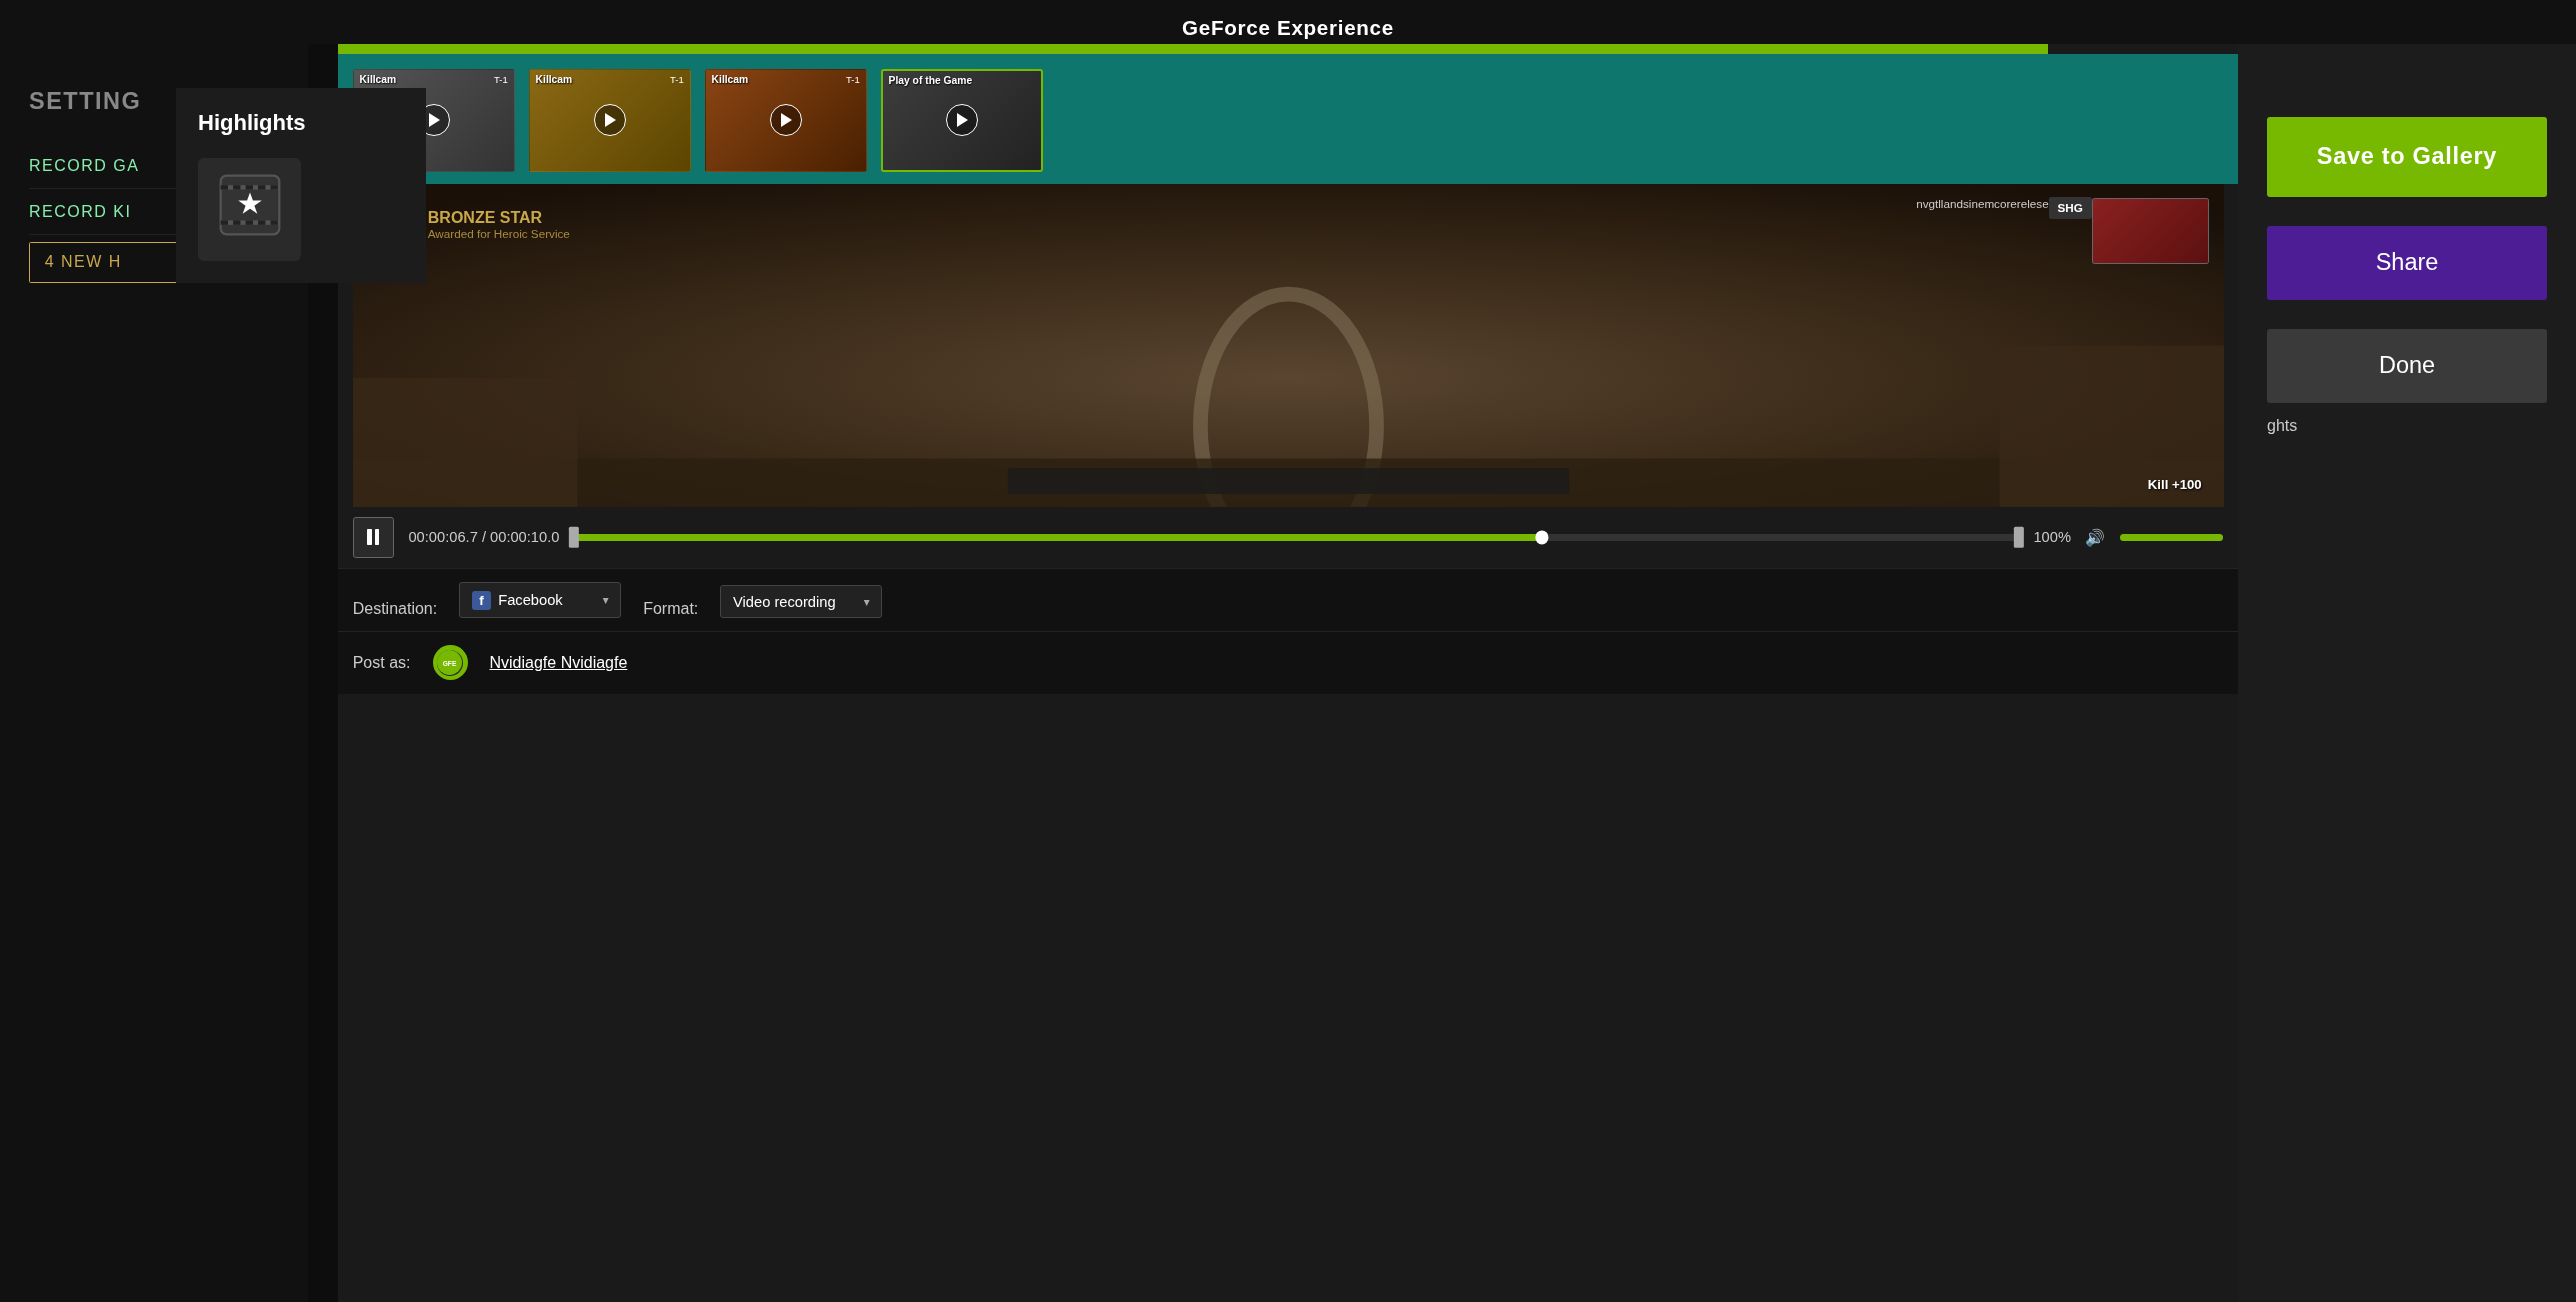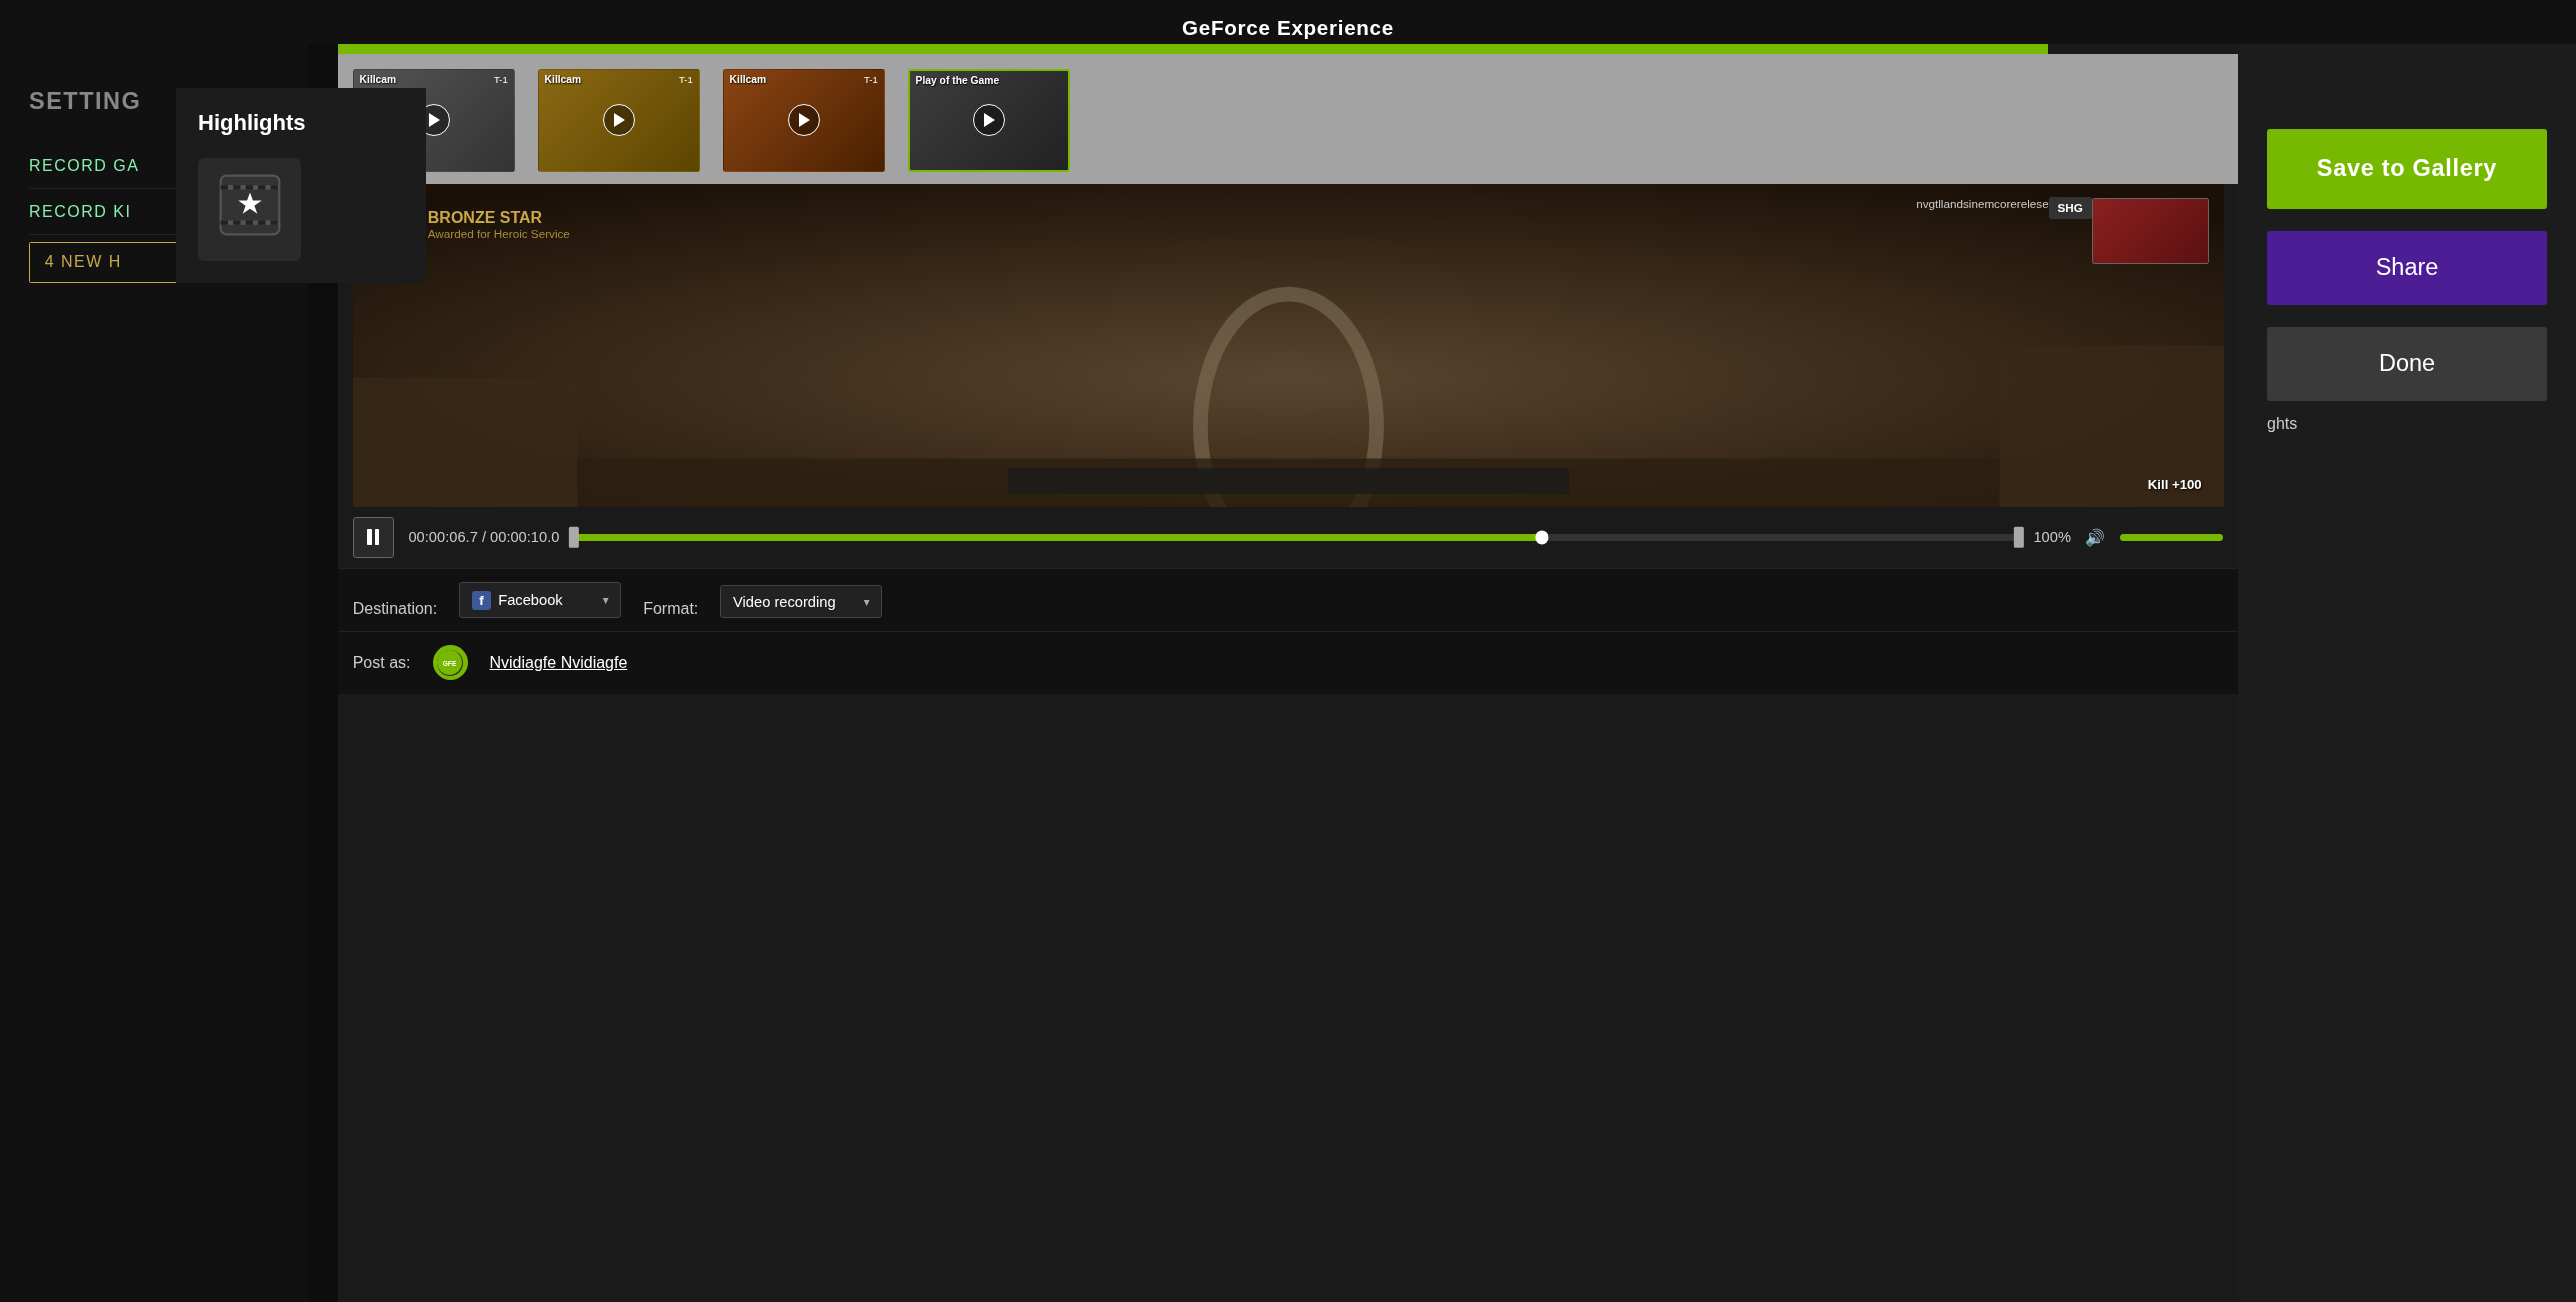--- a/index.html
+++ b/index.html
@@ -118,23 +118,23 @@
     .green-bar {
       height: 10.3px;
       background: #76b900;
       width: 90%;
       margin: 0;
     }
 
     
     .thumbnails-row {
       display: flex;
-      gap: 23px;
+      gap: 14px;
       padding: 14.7px 14.7px 11.7px 14.7px;
-      background: #a3a3a3;
+      background: #0f766e;
     }
     .thumbnail {
       width: 162px;
       height: 103px;
       background: #333;
       border-radius: 2.9px;
       position: relative;
       overflow: hidden;
       cursor: pointer;
       border: 1.5px solid transparent;
@@ -451,23 +451,22 @@
       bottom: 0;
       background: #1c1c1c;
       display: flex;
       flex-direction: column;
       gap: 0;
       padding-top: 73px;
     }
     .right-panel-inner {
       display: flex;
       flex-direction: column;
-      gap: 22px;
+      gap: 29px;
       padding: 0 29px;
-      margin-top: 12px;
     }
     .btn-save-gallery {
       background: #76b900;
       color: #fff;
       border: none;
       font-size: 23.5px;
       font-weight: bold;
       padding: 26.4px 22px;
       border-radius: 2.9px;
       cursor: pointer;

